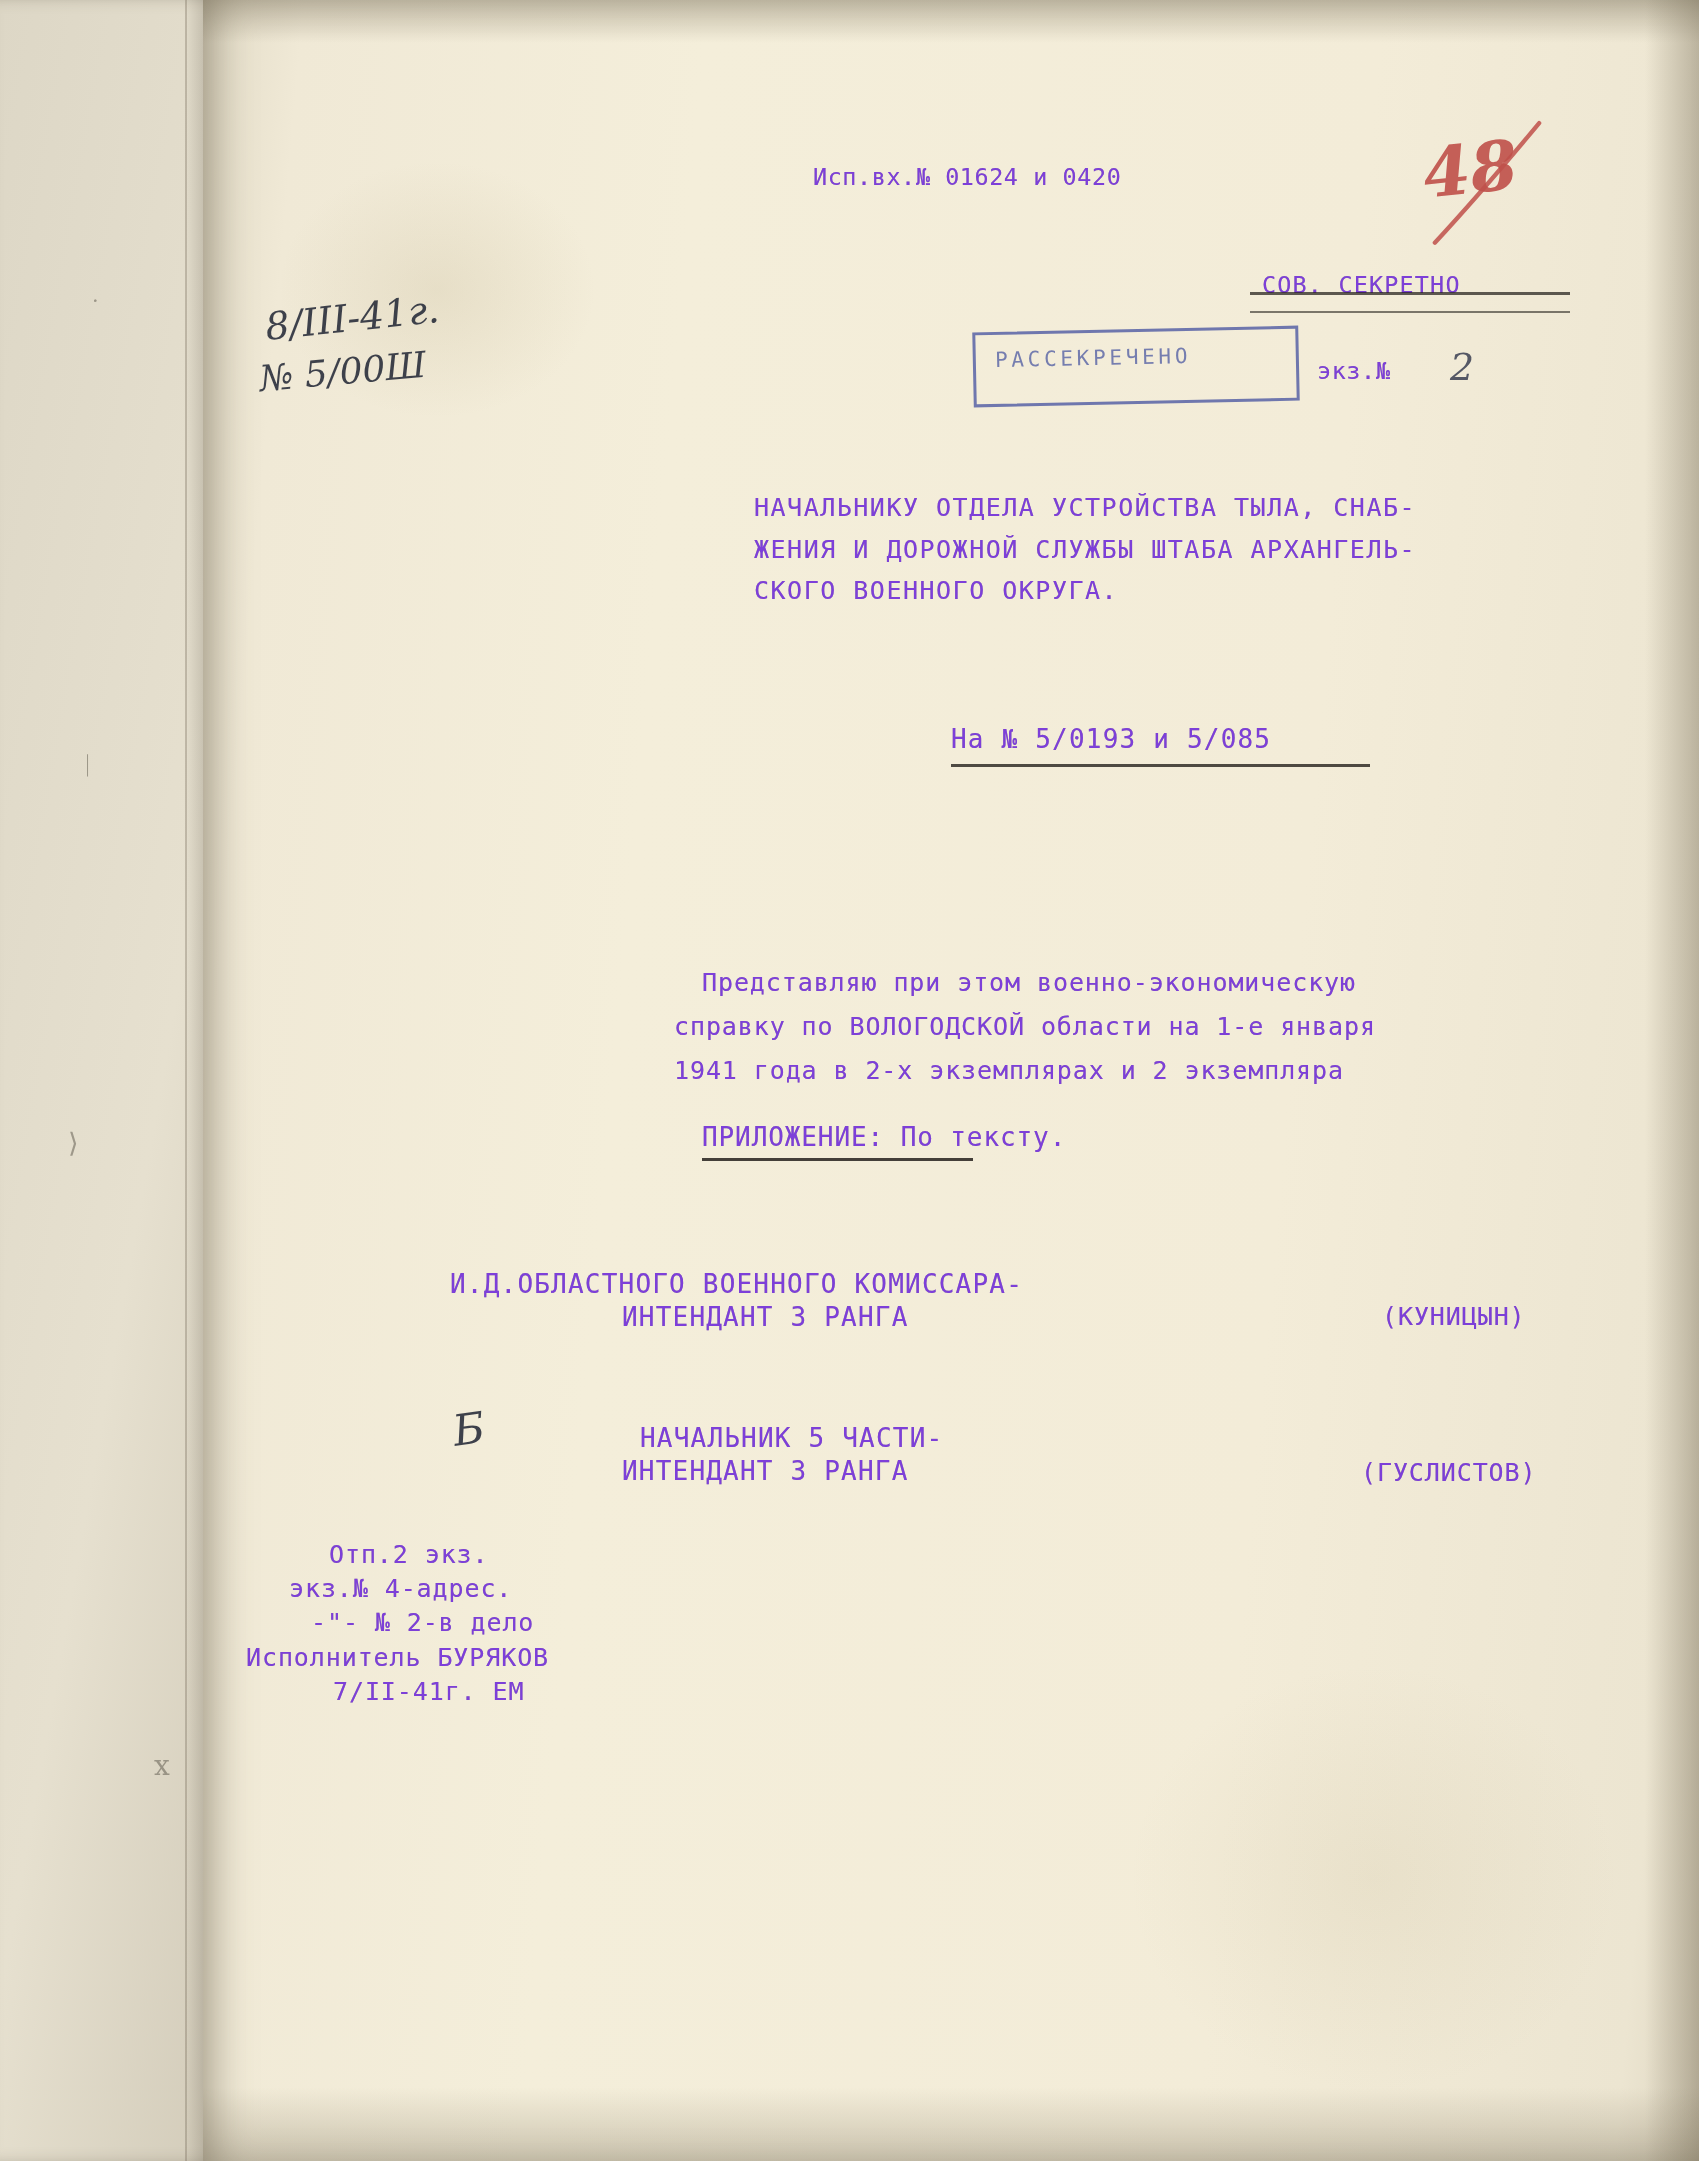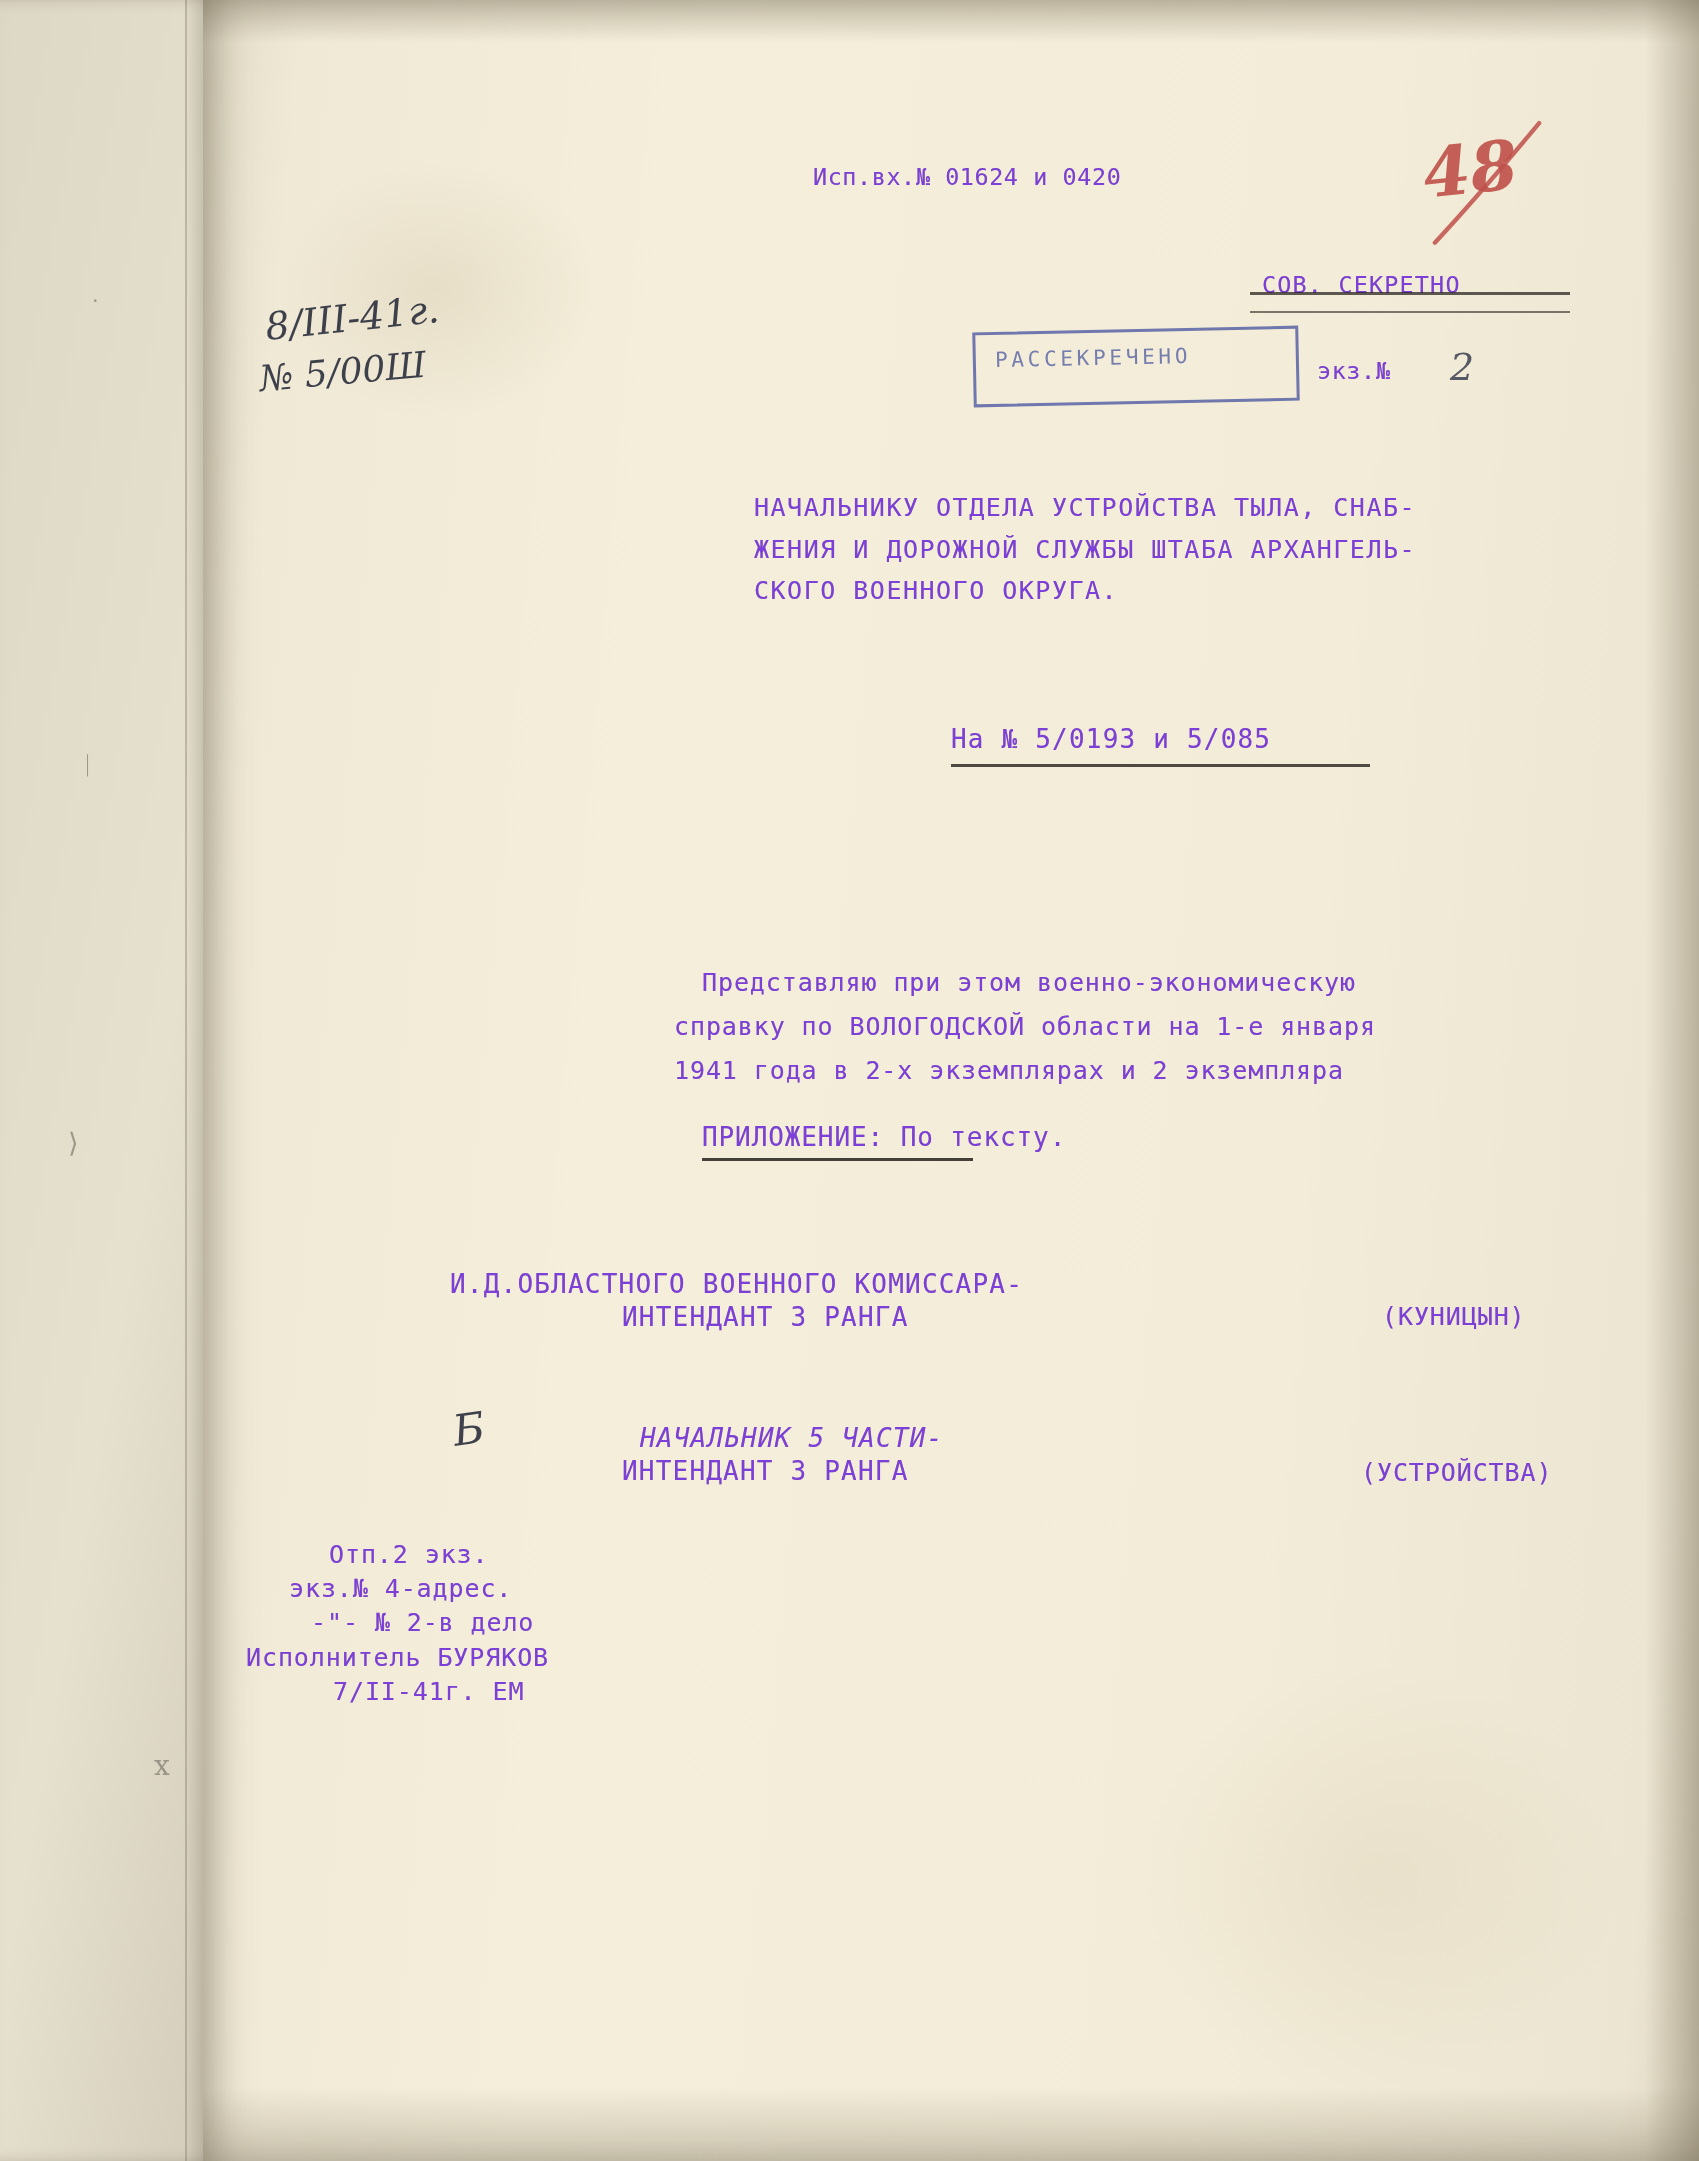--- a/index.html
+++ b/index.html
@@ -225,21 +225,21 @@
     width: 271px; height: 2.5px;
     background: #24201c;
     opacity: .85;
   }
 
   
   #sig1a { left: 450px; top: 1269px; font-size: 26px; letter-spacing: 1.2px; }
   #sig1b { left: 622px; top: 1302px; font-size: 26px; letter-spacing: 1.2px; }
   #sig1name { left: 1382px; top: 1302px; font-size: 25px; letter-spacing: 0.9px; }
 
-  #sig2a { left: 640px; top: 1423px; font-size: 26px; letter-spacing: 1.2px; font-style: italic; }
+  #sig2a { left: 640px; top: 1423px; font-size: 26px; letter-spacing: 1.2px; }
   #sig2b { left: 622px; top: 1456px; font-size: 26px; letter-spacing: 1.2px; }
   #sig2name { left: 1361px; top: 1458px; font-size: 25px; letter-spacing: 0.9px; }
 
   
   .clerk { font-size: 25px; letter-spacing: 0.9px; }
   #c1 { left: 329px; top: 1540px; }
   #c2 { left: 289px; top: 1574px; }
   #c3 { left: 311px; top: 1608px; }
   #c4 { left: 246px; top: 1643px; }
   #c5 { left: 333px; top: 1677px; }
@@ -353,21 +353,21 @@
   
   <svg id="hand-sig" viewBox="0 0 200 330">
     <path d="M20 10 C60 40, 95 90, 100 150 C105 215, 70 265, 45 305" stroke="#1f2433" stroke-width="6" fill="none" opacity="0.8" stroke-linecap="round"></path>
     <path d="M18 14 C45 55, 70 110, 78 165" stroke="#1f2433" stroke-width="5" fill="none" opacity="0.7" stroke-linecap="round"></path>
   </svg>
   <div class="hand" id="hand-sig-letter">Б</div>
 
   
   <div class="typed" id="sig2a">НАЧАЛЬНИК 5 ЧАСТИ-</div>
   <div class="typed" id="sig2b">ИНТЕНДАНТ 3 РАНГА</div>
-  <div class="typed" id="sig2name">(УСТРОЙСТВА)</div>
+  <div class="typed" id="sig2name">(ГУСЛИСТОВ)</div>
 
   
   <div class="typed clerk" id="c1">Отп.2 экз.</div>
   <div class="typed clerk" id="c2">экз.№ 4-адрес.</div>
   <div class="typed clerk" id="c3">-"- № 2-в дело</div>
   <div class="typed clerk" id="c4">Исполнитель БУРЯКОВ</div>
   <div class="typed clerk" id="c5">7/II-41г. ЕМ</div>
 
 </div>
 

